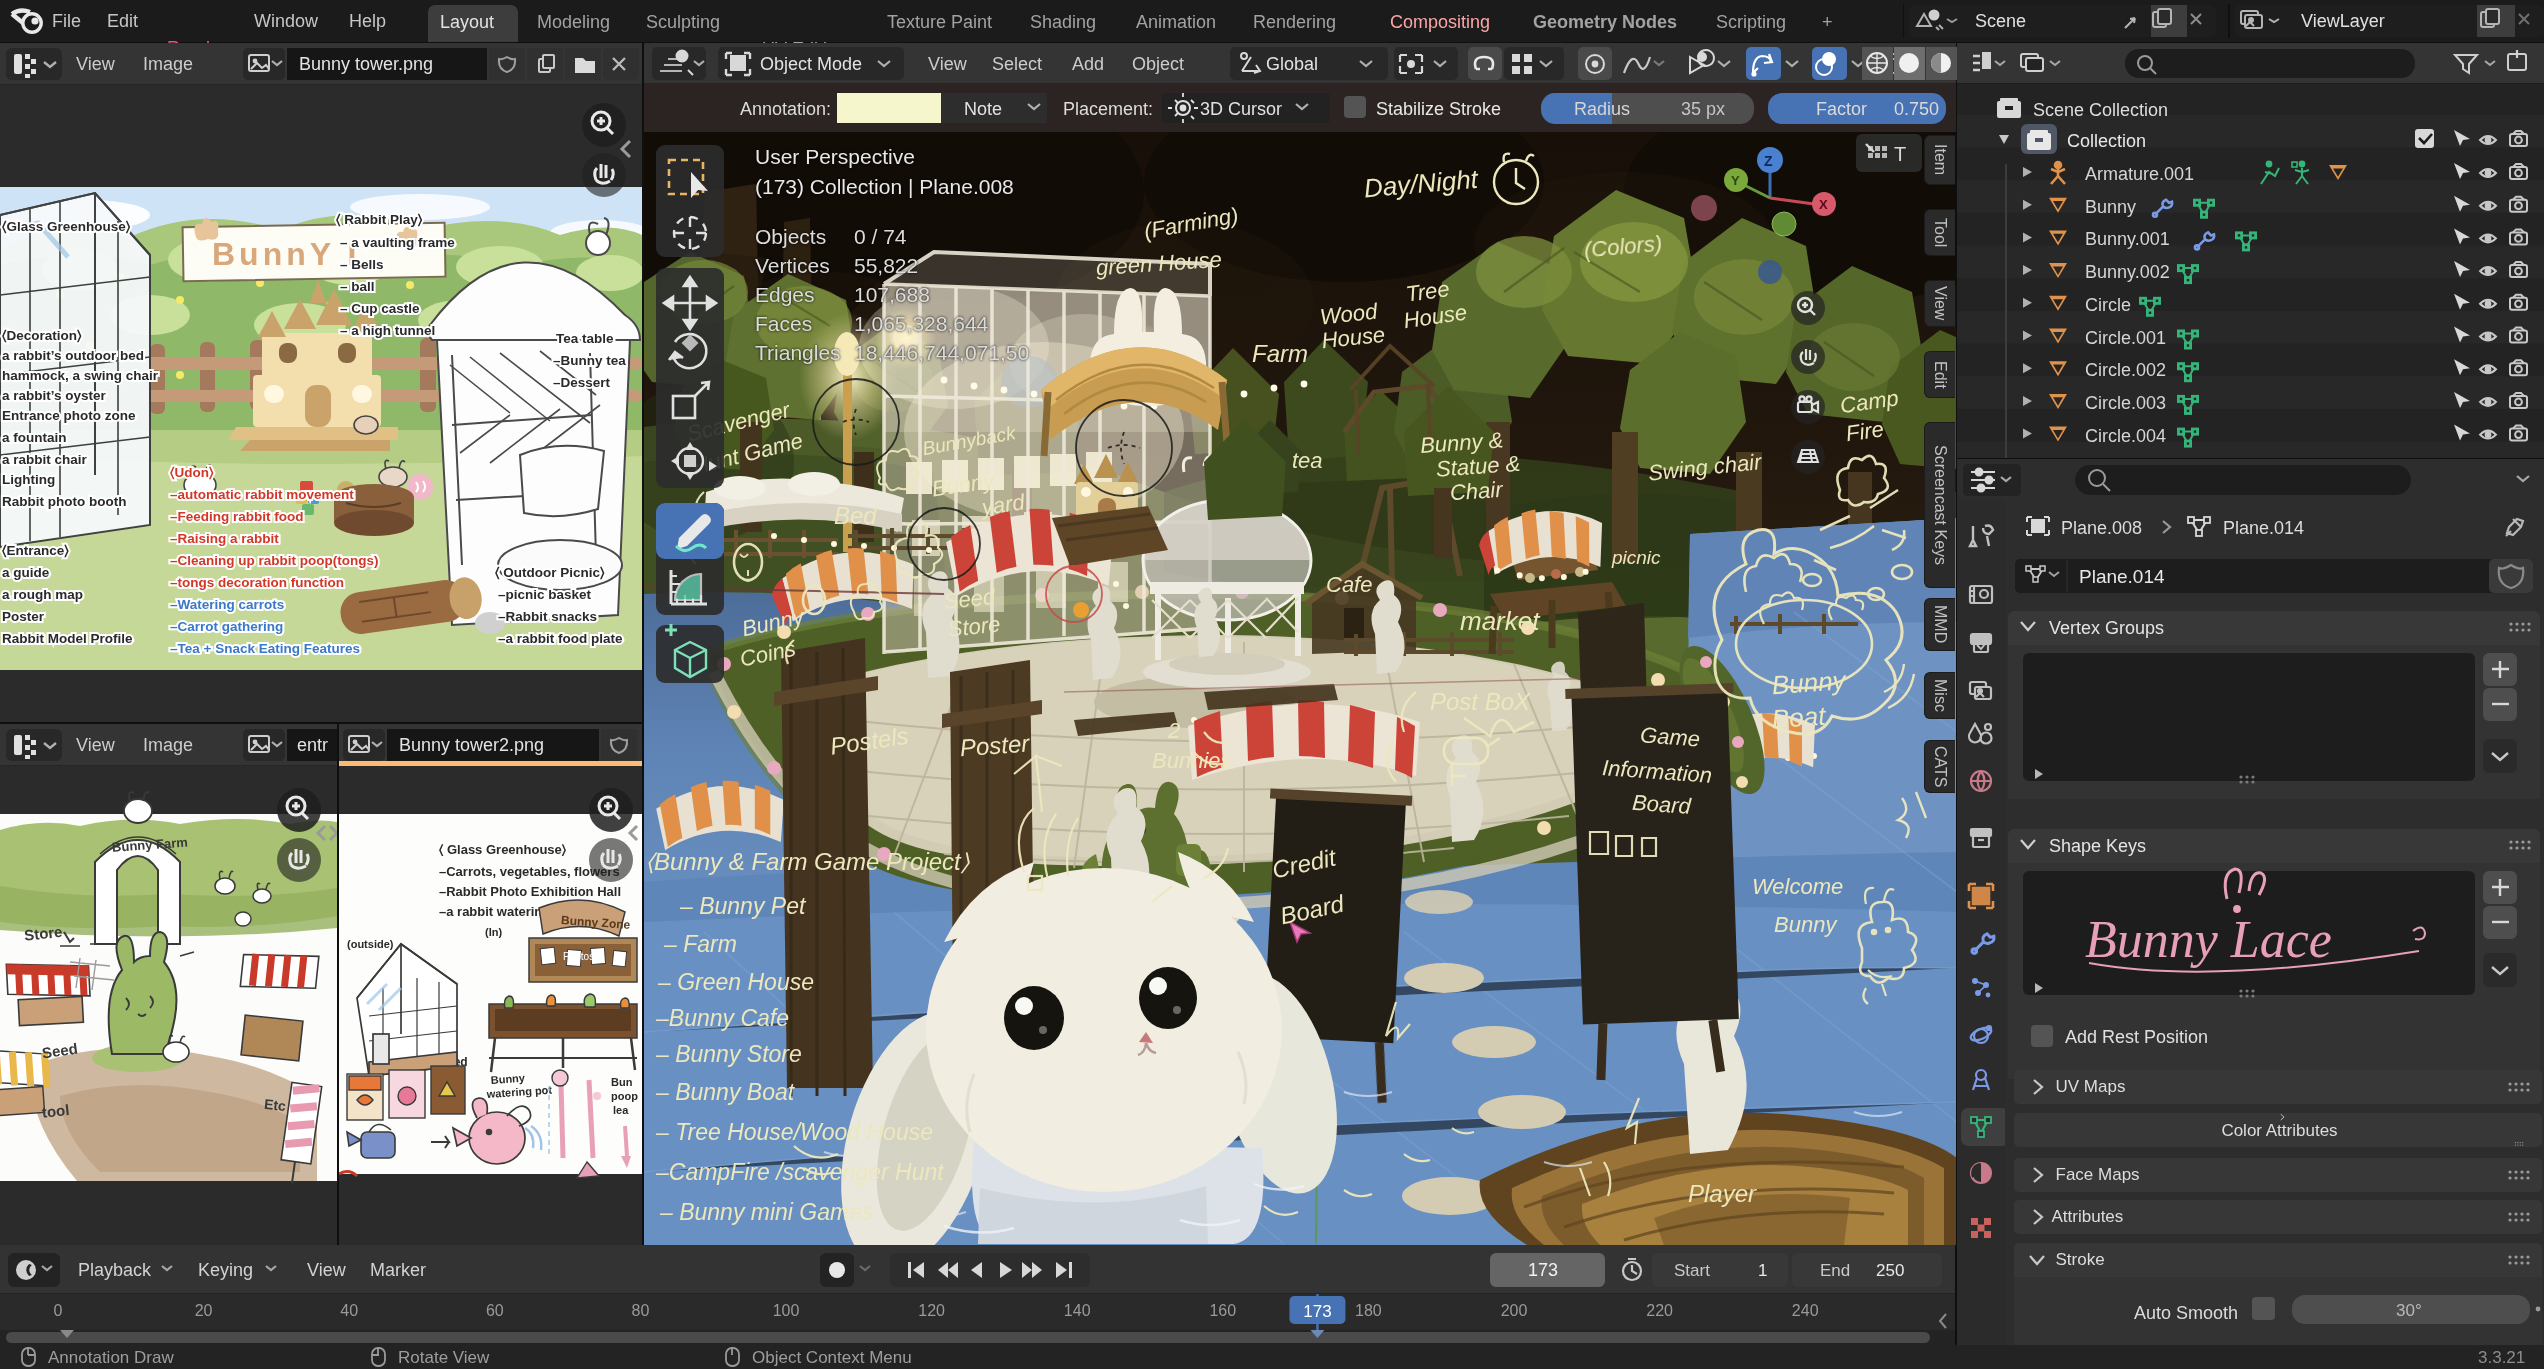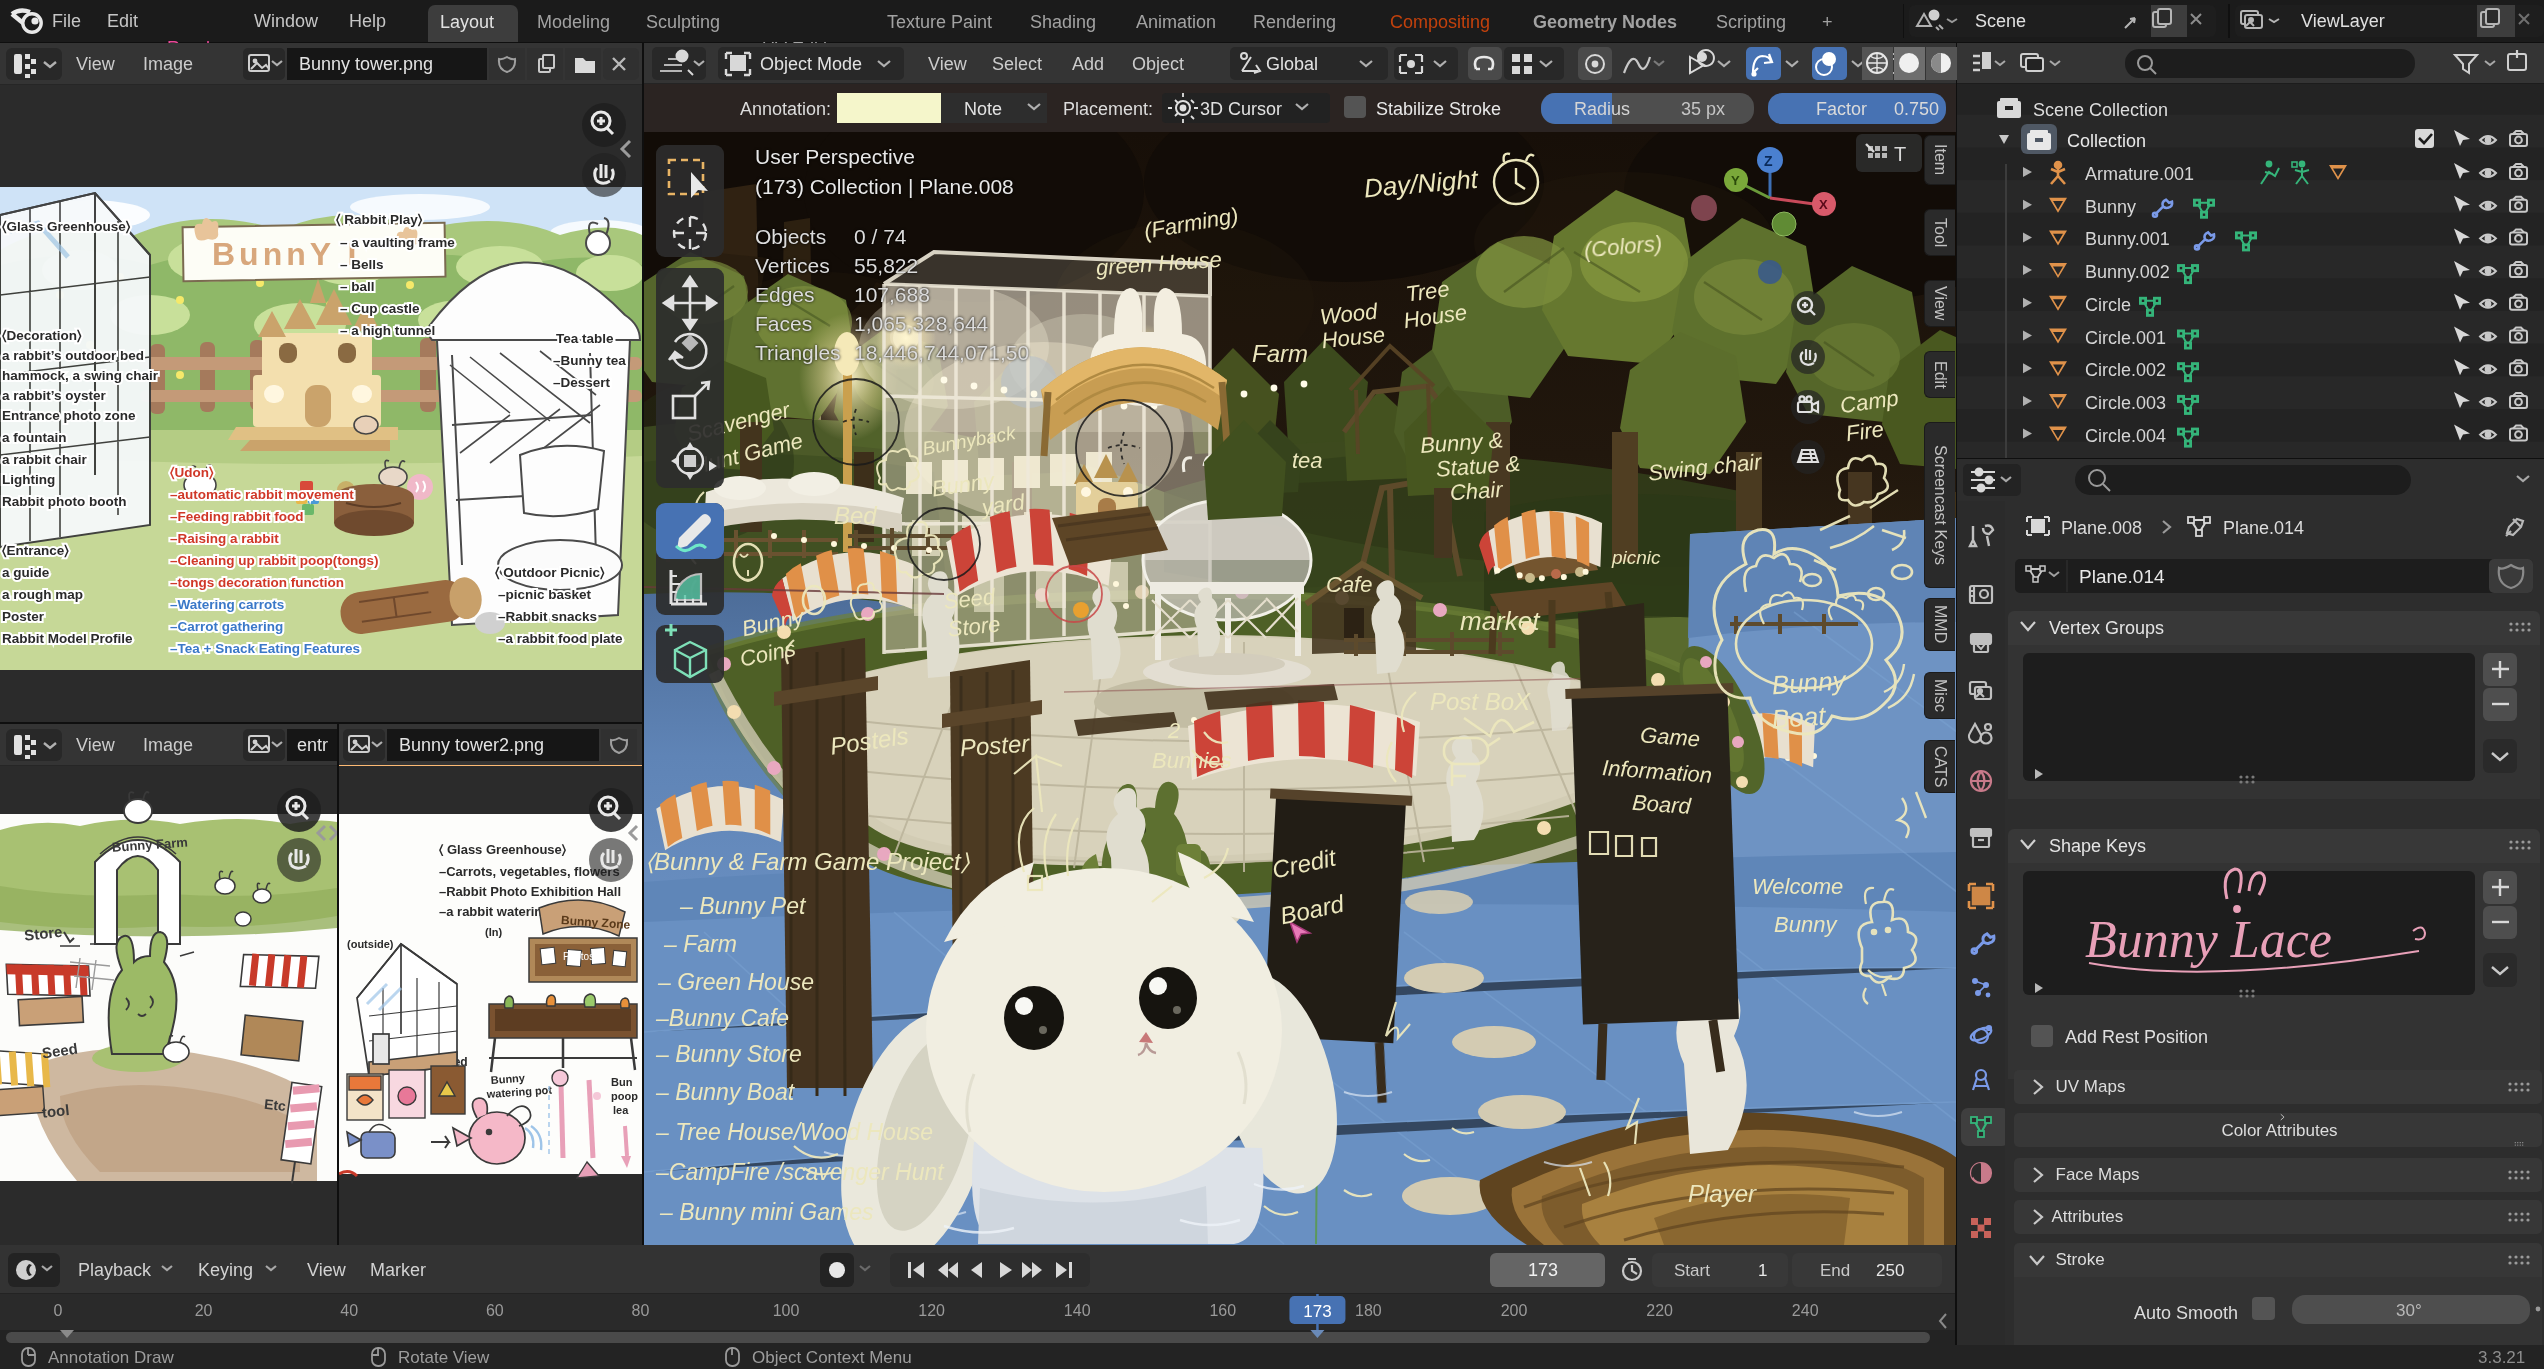--- a/index.html
+++ b/index.html
@@ -31,21 +31,21 @@
 <div class="abs" style="left:349px;top:0;height:42px;display:flex;align-items:center;color:#c6c6c6;font-size:18px;">Help</div>
 <div class="abs" style="left:428px;top:5px;width:90px;height:37px;background:#3d3d3d;border-radius:7px 7px 0 0;"></div>
 <div class="abs" style="left:440px;top:0;height:44px;display:flex;align-items:center;color:#e2e2e2;font-size:18px;">Layout</div>
 <div class="abs" style="left:537px;top:0;height:44px;display:flex;align-items:center;color:#a2a2a2;font-size:18px;">Modeling</div>
 <div class="abs" style="left:646px;top:0;height:44px;display:flex;align-items:center;color:#a2a2a2;font-size:18px;">Sculpting</div>
 <div class="abs" style="left:762px;top:0;height:44px;display:flex;align-items:center;color:#a2a2a2;font-size:18px;margin-top:27px;">UV Editing</div>
 <div class="abs" style="left:887px;top:0;height:44px;display:flex;align-items:center;color:#a2a2a2;font-size:18px;">Texture Paint</div>
 <div class="abs" style="left:1030px;top:0;height:44px;display:flex;align-items:center;color:#a2a2a2;font-size:18px;">Shading</div>
 <div class="abs" style="left:1136px;top:0;height:44px;display:flex;align-items:center;color:#a2a2a2;font-size:18px;">Animation</div>
 <div class="abs" style="left:1253px;top:0;height:44px;display:flex;align-items:center;color:#a2a2a2;font-size:18px;">Rendering</div>
-<div class="abs" style="left:1390px;top:0;height:44px;display:flex;align-items:center;color:#c2410c;font-size:18px;">Compositing</div>
+<div class="abs" style="left:1390px;top:0;height:44px;display:flex;align-items:center;color:#fca5a5;font-size:18px;">Compositing</div>
 <div class="abs" style="left:1533px;top:0;height:44px;display:flex;align-items:center;color:#a2a2a2;font-size:18px;font-weight:bold;">Geometry Nodes</div>
 <div class="abs" style="left:1716px;top:0;height:44px;display:flex;align-items:center;color:#a2a2a2;font-size:18px;">Scripting</div>
 <div class="abs" style="left:1822px;top:0;height:44px;display:flex;align-items:center;color:#a2a2a2;font-size:18px;">+</div>
 <svg class="abs" style="left:1903px;top:0;" width="641" height="42" viewBox="0 0 641 42">
 <line x1="0" y1="4" x2="0" y2="38" stroke="#101010" stroke-width="2"></line>
 <rect x="6" y="5" width="307" height="32" rx="6" fill="#1e1e1e"></rect>
 <rect x="248" y="5" width="36" height="32" fill="#3d3d3d"></rect>
 <g>
  <path d="M14 26 l7 -12 l7 12 z" fill="none" stroke="#b0b0b0" stroke-width="2"></path>
  <circle cx="31" cy="15" r="5.5" fill="#cfcfcf"></circle>
@@ -390,21 +390,21 @@
 
 <circle cx="299" cy="44" r="22" fill="#1f1f1f" opacity="0.85"></circle>
 <circle cx="296" cy="40" r="9" fill="none" stroke="#e8e8e8" stroke-width="3"></circle>
         <path d="M296 36 v8 M292 40 h8 M302 47 l6 6" stroke="#e8e8e8" stroke-width="3"></path>
 <circle cx="299" cy="94" r="22" fill="#1f1f1f" opacity="0.6"></circle>
 <path d="M291 99 q-3 -8 1 -12 M296 97 v-14 M301 97 v-13 M306 99 q4 -6 1 -11 M291 99 q6 6 15 1" stroke="#e8e8e8" stroke-width="3" fill="none"></path>
 <path d="M325 60 l-7 7 l7 7 M330 60 l7 7 l-7 7" stroke="#9a9a9a" stroke-width="3" fill="none"></path>
 </svg>
 </div>
 <div class="abs" style="left:338.5px;top:724px;width:303.5px;height:521px;background:#2b2b2b;">
-<div class="abs" style="left:0px;top:0px;width:303.5px;height:42px;background:#343434;border-bottom:1px solid #fdba74;">
+<div class="abs" style="left:0px;top:0px;width:303.5px;height:42px;background:#343434;border-bottom:5px solid #fdba74;">
         <svg class="abs" style="left:4px;top:5px;" width="300" height="33" viewBox="0 0 300 33">
 <rect x="0" y="0" width="42" height="32" rx="5" fill="#282828"></rect>
 <rect x="6" y="7" width="20" height="16" rx="2" fill="none" stroke="#cfcfcf" stroke-width="2"></rect>
 <circle cx="12" cy="13" r="2.4" fill="#cfcfcf"></circle>
           <path d="M8 21 l6 -6 l5 5 l4 -3 l3 4" fill="none" stroke="#cfcfcf" stroke-width="2"></path>
 <path d="M29 13 l5 4 l5 -4" fill="none" stroke="#b0b0b0" stroke-width="2.2"></path>
 <rect x="44" y="0" width="212" height="32" fill="#161616"></rect>
 <text x="56" y="22" fill="#e3e3e3" font-size="18">Bunny tower2.png</text>
 <g fill="#303030">
             <rect x="258" y="0" width="36" height="32"></rect>

